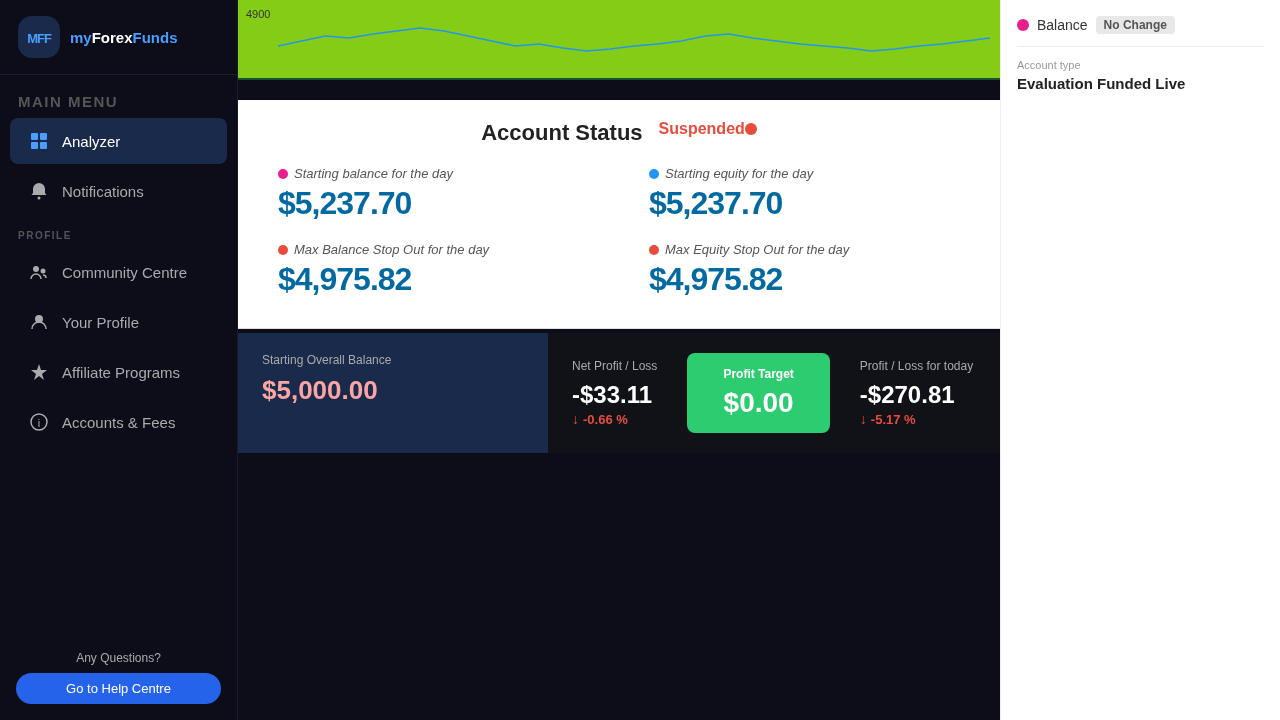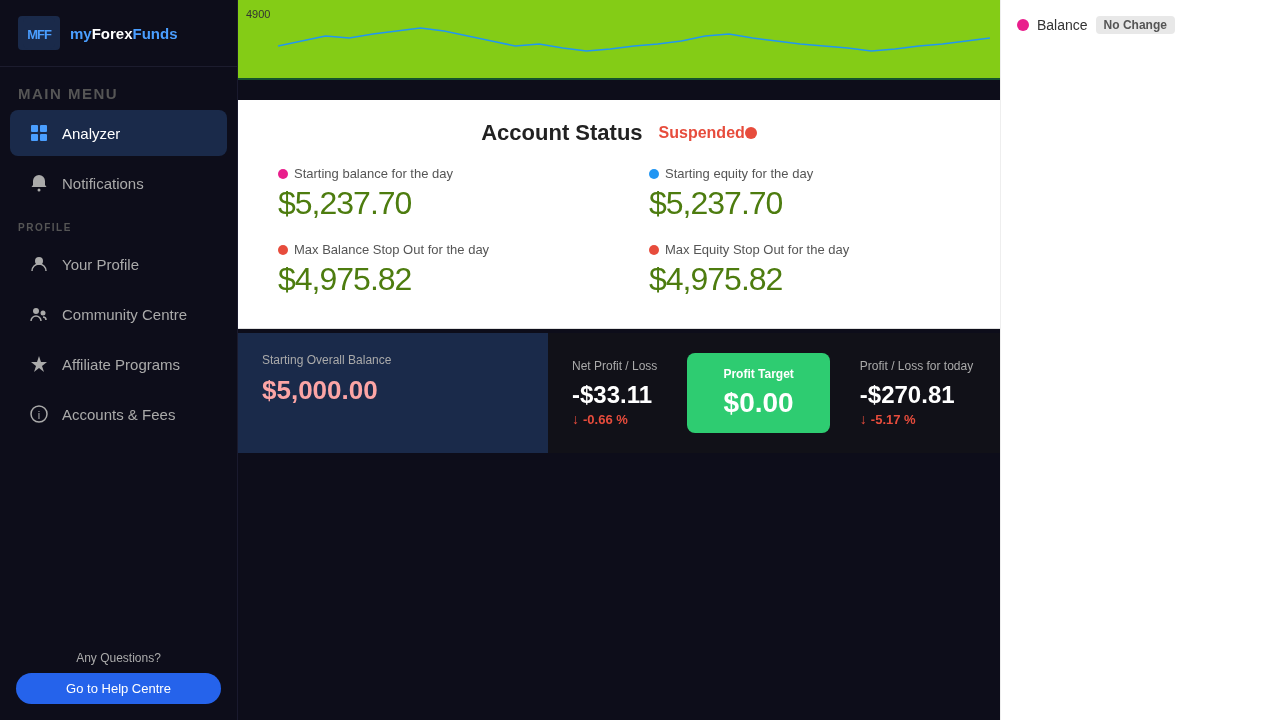--- a/index.html
+++ b/index.html
@@ -29,23 +29,23 @@
     .sidebar-logo {
       display: flex;
       align-items: center;
       padding: 16px 18px;
       gap: 10px;
       border-bottom: 1px solid #1c1c2e;
     }
 
     .logo-icon {
       width: 42px;
-      height: 34px;
+      height: 42px;
       background: #1a2a4a;
-      border-radius: 4px;
+      border-radius: 14px;
       display: flex;
       align-items: center;
       justify-content: center;
       font-weight: 900;
       font-size: 14px;
       color: #4a9eff;
       letter-spacing: -1px;
     }
 
     .logo-text {
@@ -155,21 +155,21 @@
 
     
     .account-status-section {
       background: #fff;
       padding: 20px 40px 30px;
       border-bottom: 1px solid #e0e0e0;
     }
 
     .account-status-header {
       display: flex;
-      align-items: center;
+      align-items: flex-start;
       gap: 16px;
       margin-bottom: 20px;
       justify-content: center;
     }
 
     .account-status-title {
       font-size: 22px;
       font-weight: 700;
       color: #222;
     }
@@ -197,37 +197,38 @@
 
     .stat-item {}
 
     .stat-label {
       display: flex;
       align-items: center;
       gap: 6px;
       font-size: 13px;
       color: #555;
       margin-bottom: 4px;
+      font-style: italic;
     }
 
     .stat-dot {
       width: 10px;
       height: 10px;
       border-radius: 50%;
       flex-shrink: 0;
     }
 
     .stat-dot.pink { background: #e91e8c; }
     .stat-dot.blue { background: #2196f3; }
     .stat-dot.red { background: #e74c3c; }
 
     .stat-value {
       font-size: 32px;
-      font-weight: 400;
-      color: #4d7c0f;
+      font-weight: 700;
+      color: #0369a1;
       letter-spacing: -1px;
     }
 
     
     .bottom-cards {
       background: #0a0a14;
       display: flex;
       gap: 0;
       padding: 0;
       flex: 1;
@@ -429,37 +430,37 @@
       </svg>
     </span>
     <span>Notifications</span>
   </div>
 
   <div class="sidebar-profile-label">PROFILE</div>
 
   <div class="sidebar-item">
     <span class="icon">
       <svg width="20" height="20" viewBox="0 0 20 20" fill="none">
-        <circle cx="10" cy="7" r="4" fill="#aaa"></circle>
-        <path d="M3 17c0-3.866 3.134-7 7-7s7 3.134 7 7" stroke="#aaa" stroke-width="1.5" fill="none"></path>
-      </svg>
-    </span>
-    <span>Your Profile</span>
-  </div>
-
-  <div class="sidebar-item">
-    <span class="icon">
-      <svg width="20" height="20" viewBox="0 0 20 20" fill="none">
         <circle cx="7" cy="7" r="3" fill="#aaa"></circle>
         <circle cx="14" cy="9" r="2.5" fill="#aaa"></circle>
         <path d="M2 17c0-2.761 2.239-5 5-5s5 2.239 5 5" stroke="#aaa" stroke-width="1.5" fill="none"></path>
         <path d="M14 13c1.657 0 3 1.343 3 3" stroke="#aaa" stroke-width="1.5" fill="none"></path>
       </svg>
     </span>
     <span>Community Centre</span>
+  </div>
+
+  <div class="sidebar-item">
+    <span class="icon">
+      <svg width="20" height="20" viewBox="0 0 20 20" fill="none">
+        <circle cx="10" cy="7" r="4" fill="#aaa"></circle>
+        <path d="M3 17c0-3.866 3.134-7 7-7s7 3.134 7 7" stroke="#aaa" stroke-width="1.5" fill="none"></path>
+      </svg>
+    </span>
+    <span>Your Profile</span>
   </div>
 
   <div class="sidebar-item">
     <span class="icon">
       <svg width="20" height="20" viewBox="0 0 20 20" fill="none">
         <polygon points="10,2 12,8 18,8 13,12 15,18 10,14 5,18 7,12 2,8 8,8" fill="#aaa"></polygon>
       </svg>
     </span>
     <span>Affiliate Programs</span>
   </div>
@@ -573,14 +574,18 @@
 
   </div>
 
   <div class="right-panel">
     <div class="balance-indicator">
       <div class="balance-dot"></div>
       <span>Balance</span>
       <span class="no-change-badge">No Change</span>
     </div>
 
+    <div class="account-type-section">
+      <div class="account-type-label">Account type</div>
+      <div class="account-type-value">Evaluation Funded Live</div>
+    </div>
   </div>
 </div>
 
 </body></html>

